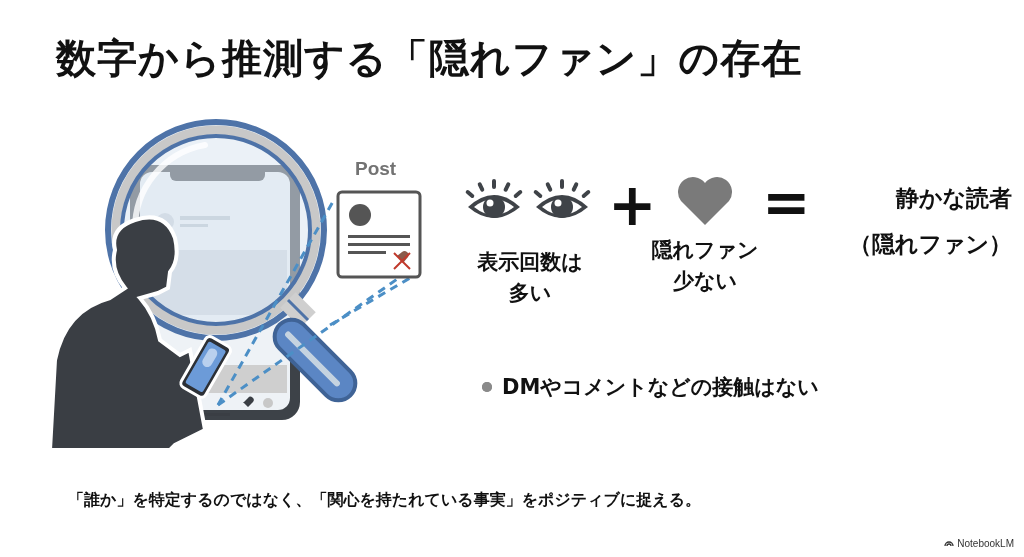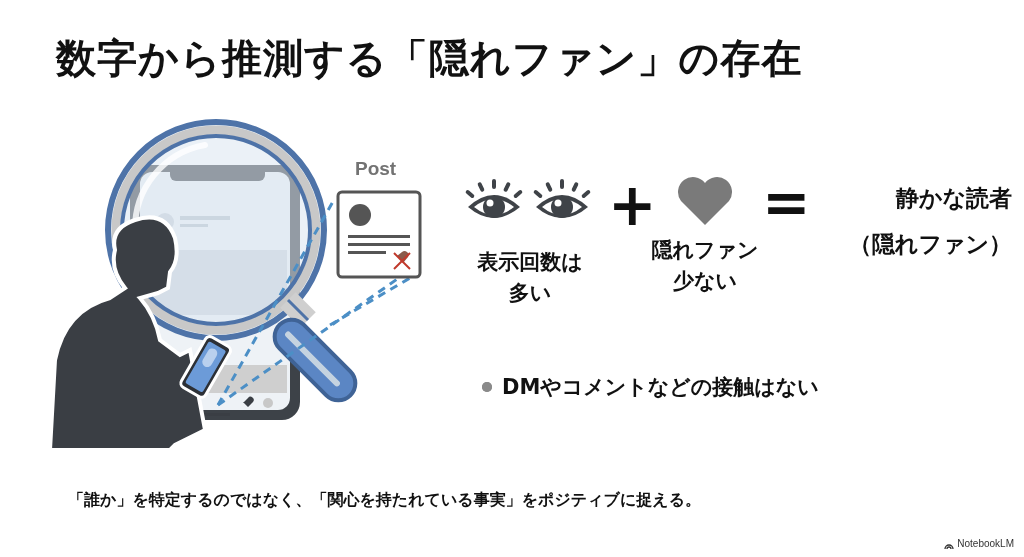--- a/index.html
+++ b/index.html
@@ -16,21 +16,21 @@
   .result { position:absolute; left:812px; top:175px; width:200px; text-align:right;
             font-size:23px; font-weight:bold; line-height:46px; color:#111; white-space:pre-line; }
   .bullets { position:absolute; left:480px; top:370px; margin:0; padding:0; list-style:none; }
   .bullets li { position:relative; padding-left:22px; font-size:21px; font-weight:bold;
                 line-height:34px; color:#111; white-space:nowrap; }
   .bullets li .dot { position:absolute; left:2px; top:12px; width:10px; height:10px;
                      border-radius:50%; background:#8a8a8a; }
   .caption { position:absolute; left:68px; top:490px; font-size:16px; font-weight:bold;
              color:#111; white-space:nowrap; letter-spacing:0px; }
   .brand { position:absolute; right:10px; top:538px; font-size:10px; color:#333;
-           font-family:"Liberation Sans", sans-serif; display:flex; align-items:flex-end; gap:3px; }
+           font-family:"Liberation Sans", sans-serif; display:flex; align-items:flex-start; gap:3px; }
 </style>
 </head>
 <body>
 
 <div>
 
   <div class="title">数字から推測する「隠れファン」の存在</div>
 
   <svg class="illus" viewBox="0 0 420 360" xmlns="http://www.w3.org/2000/svg">
 

